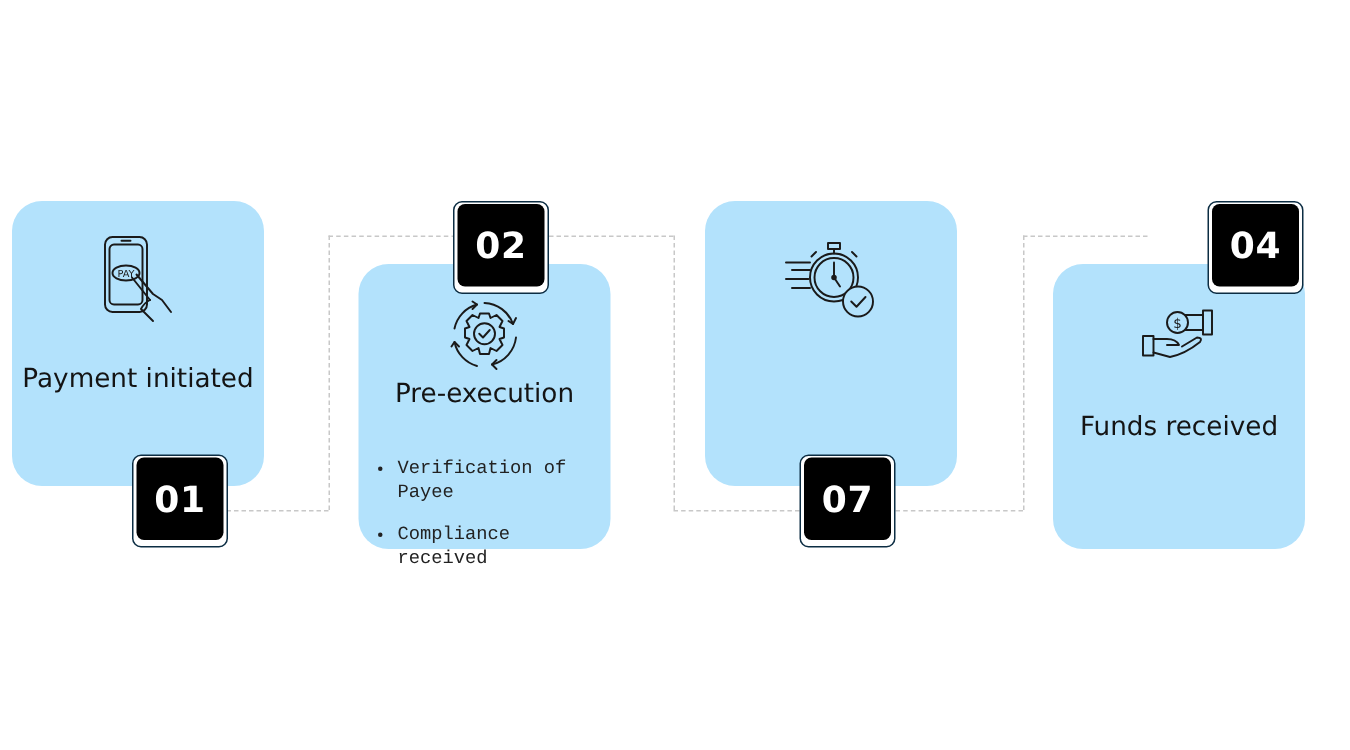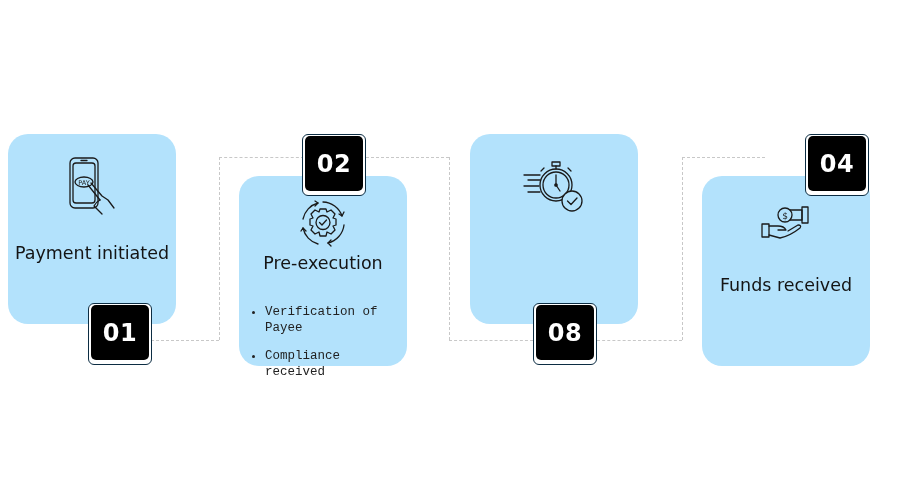--- a/index.html
+++ b/index.html
@@ -99,17 +99,17 @@
   <div class="title" style="top:86px;margin-top:12px;">Funds received</div>
 </div>
 
 <div class="badge" style="left:88px; top:303px;">
   <div class="inner">01</div>
 </div>
 <div class="badge" style="left:302px; top:134px;">
   <div class="inner">02</div>
 </div>
 <div class="badge" style="left:533px; top:303px;">
-  <div class="inner">08</div>
+  <div class="inner">07</div>
 </div>
 <div class="badge" style="left:765px; top:134px;margin-left:40px;">
   <div class="inner">04</div>
 </div>
 
 </body></html>

